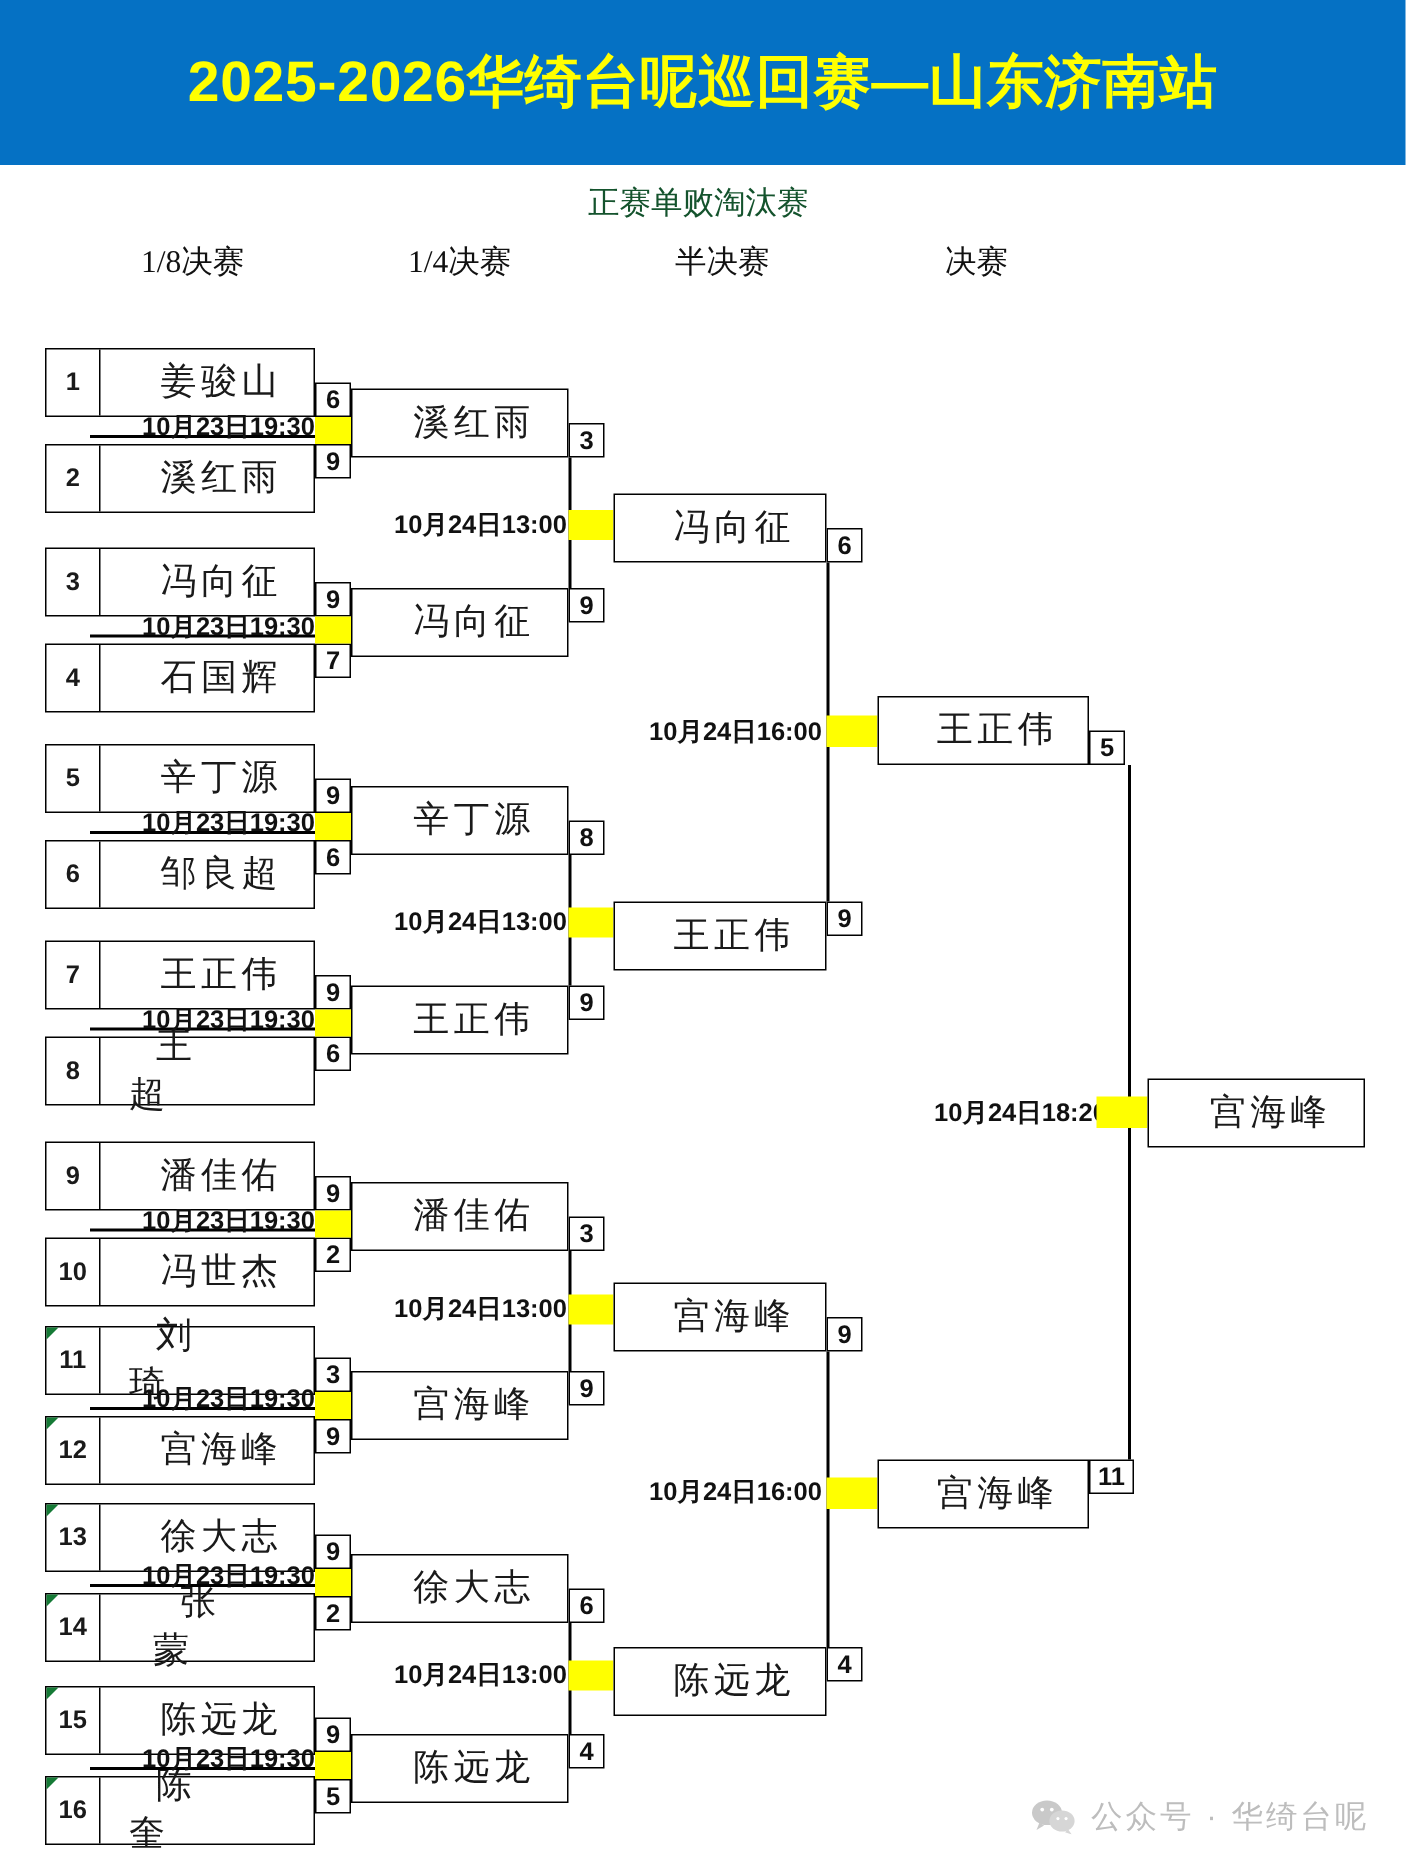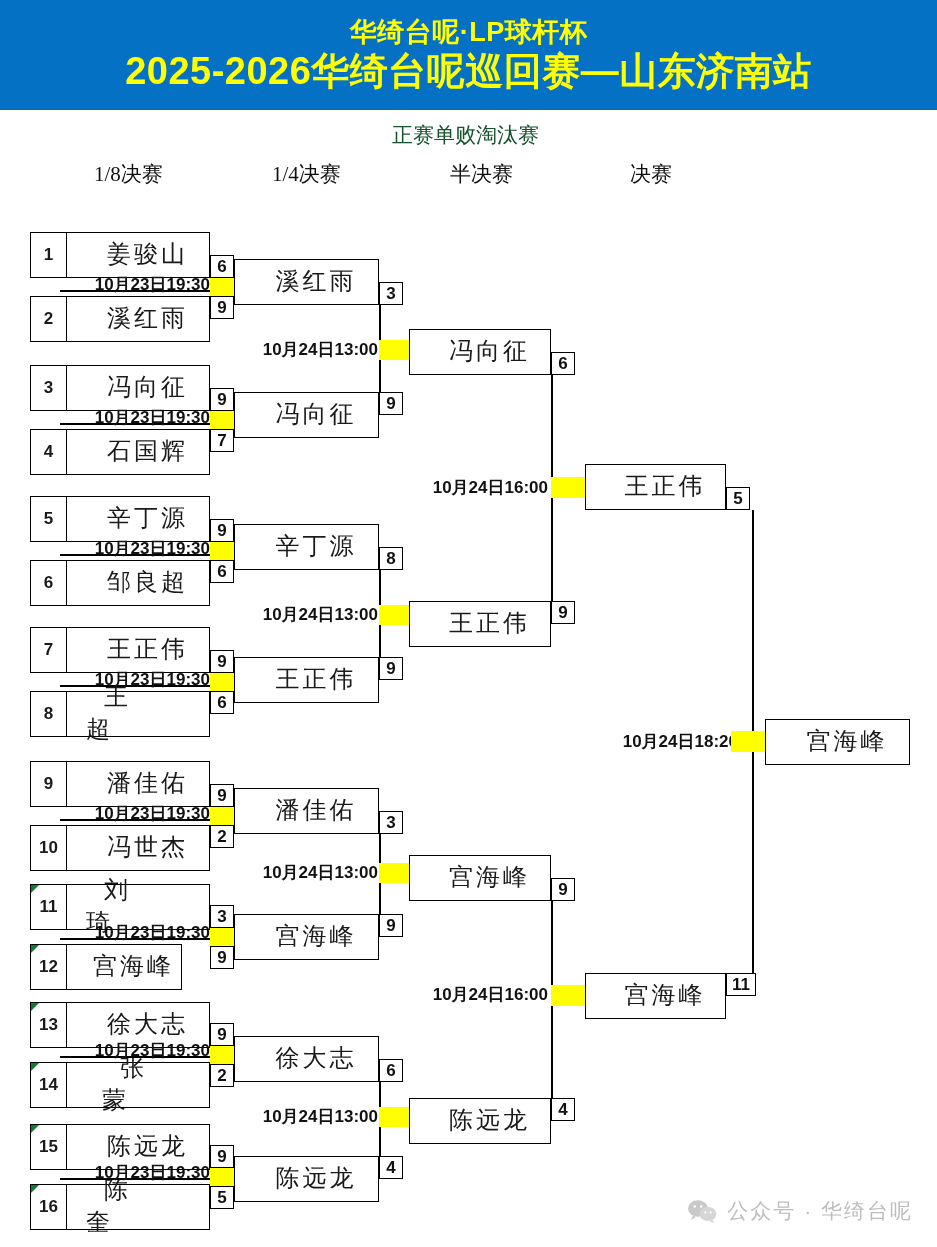--- a/index.html
+++ b/index.html
@@ -100,21 +100,20 @@
     color:#bdbdbd;
     font-family:"Liberation Sans","DejaVu Sans",sans-serif;
     font-size:21px;letter-spacing:2px;
   }
   #wm svg{display:block;}
 </style>
 </head>
 <body>
 
 <div id="banner">
-  <div class="bl l1">华绮台呢·LP球杆杯</div>
   <div class="bl l2">2025-2026华绮台呢巡回赛—山东济南站</div>
 </div>
 
 <div class="subtitle" style="left:392px;top:121px;">正赛单败淘汰赛</div>
 
 <div class="roundhead" style="left:94px;top:160px;">1/8决赛</div>
 <div class="roundhead" style="left:272px;top:160px;">1/4决赛</div>
 <div class="roundhead" style="left:450px;top:160px;">半决赛</div>
 <div class="roundhead" style="left:630px;top:160px;">决赛</div>
 
@@ -185,21 +184,21 @@
 <div class="sep" style="left:60px;top:819px;width:150px;"></div>
 <div class="datelbl right" style="left:60px;top:807px;width:150px;height:13px;">10月23日19:30</div>
 <div class="score" style="left:210px;top:784px;height:23px;">9</div>
 <div class="score" style="left:210px;top:825px;height:23px;">2</div>
 <div class="ycon" style="left:210px;top:807px;width:24px;height:18px;"></div>
 
 <div class="box" style="left:30px;top:884px;width:180px;height:46px;">
   <div class="seedcell flag">11</div>
   <div class="namecell w2">刘　琦</div>
 </div>
-<div class="box" style="left:30px;top:944px;width:152px;height:46px;">
+<div class="box" style="left:30px;top:944px;width:180px;height:46px;">
   <div class="seedcell flag">12</div>
   <div class="namecell">宫海峰</div>
 </div>
 <div class="sep" style="left:60px;top:938px;width:150px;"></div>
 <div class="datelbl right" style="left:60px;top:926px;width:150px;height:13px;">10月23日19:30</div>
 <div class="score" style="left:210px;top:905px;height:23px;">3</div>
 <div class="score" style="left:210px;top:946px;height:23px;">9</div>
 <div class="ycon" style="left:210px;top:928px;width:24px;height:18px;"></div>
 
 <div class="box" style="left:30px;top:1002px;width:180px;height:46px;">

